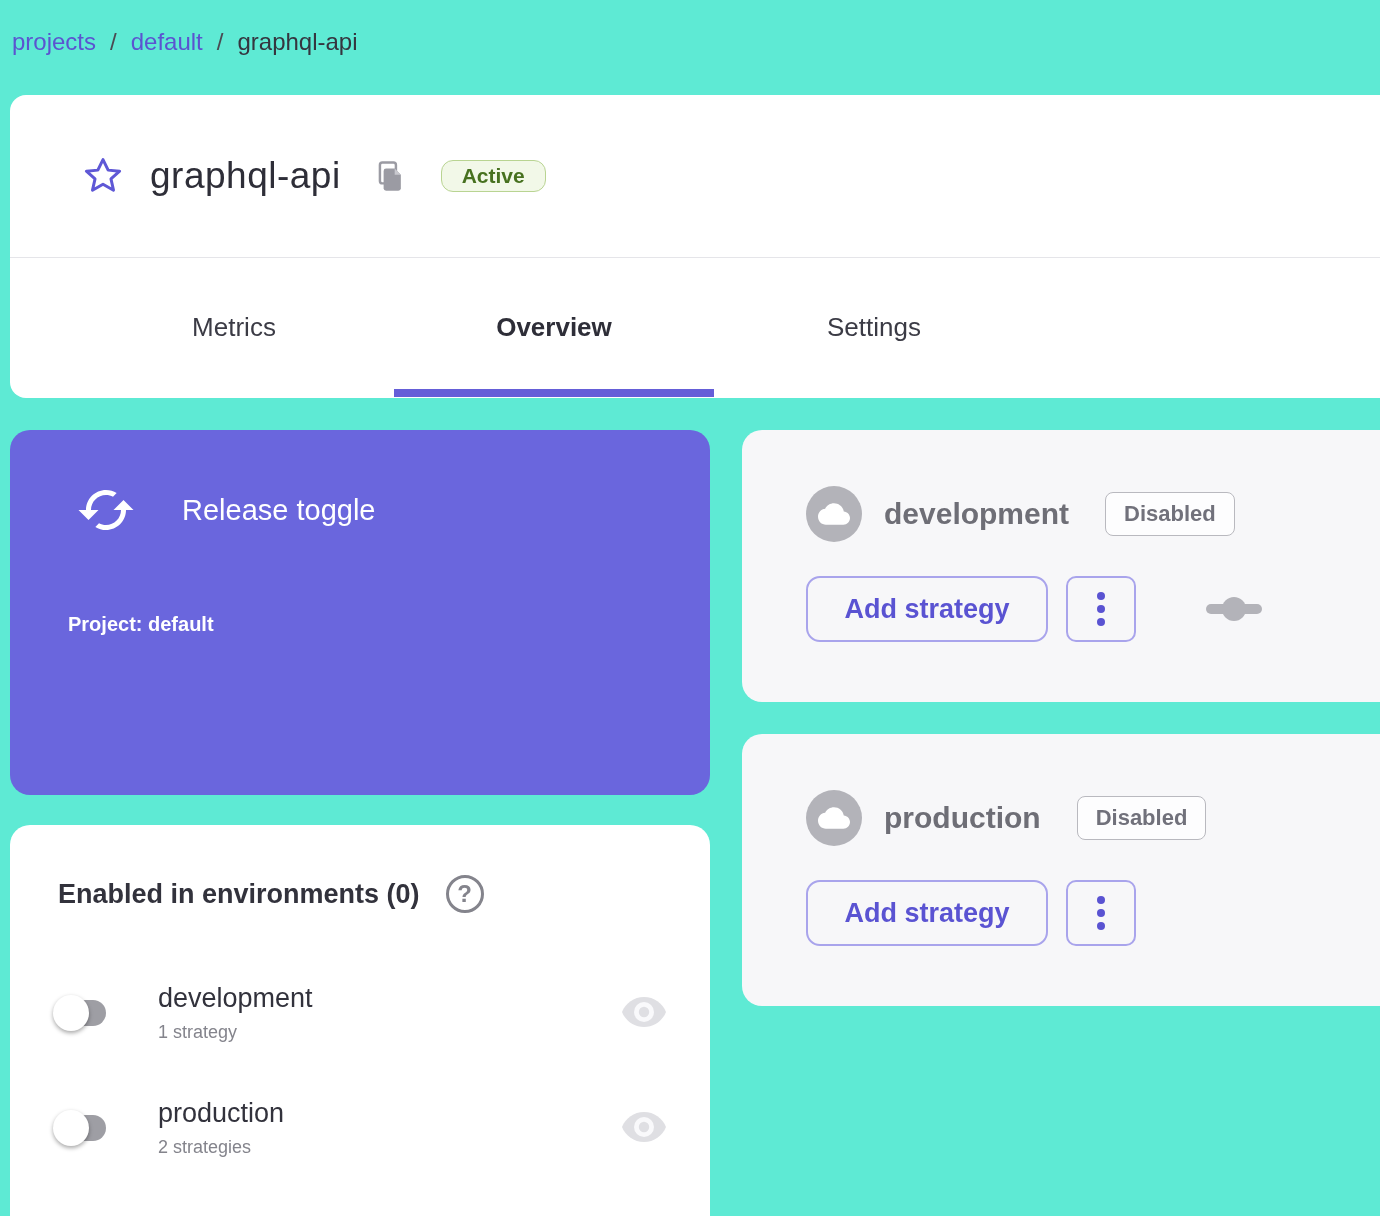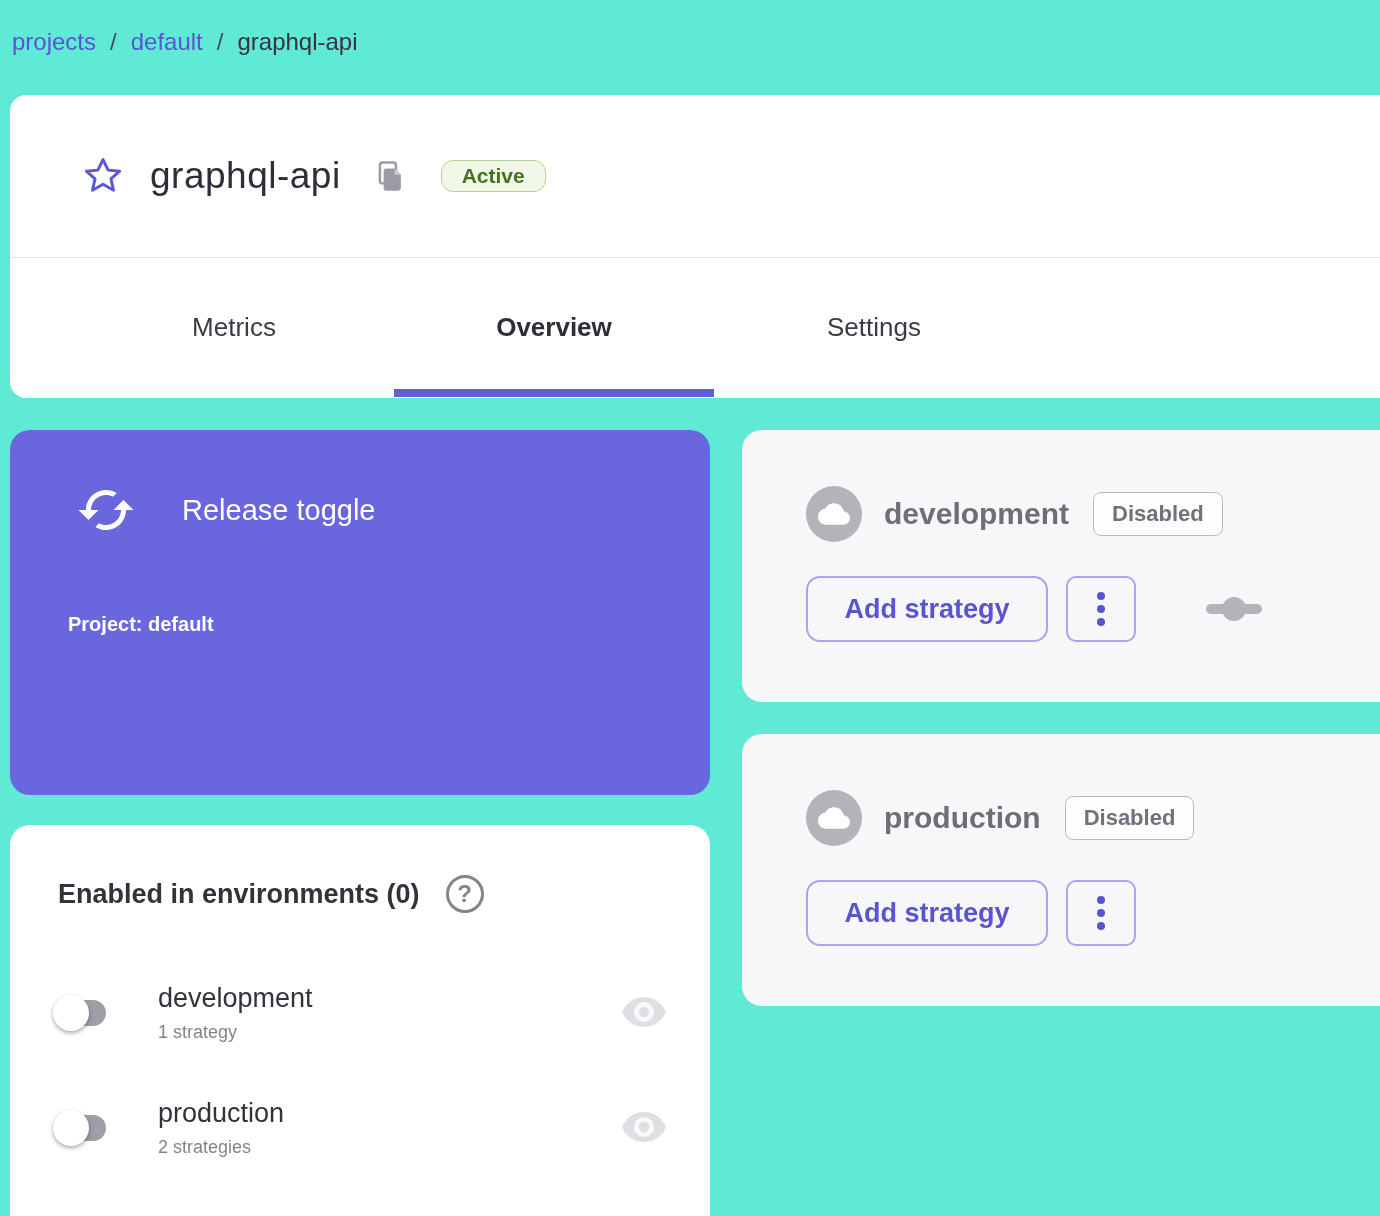--- a/index.html
+++ b/index.html
@@ -56,21 +56,21 @@
   .eye-icon { position: absolute; right: 42px; width: 48px; height: 34px; cursor: pointer; }
 
   
   .env-panel { position: absolute; left: 742px; width: 700px; height: 272px; background: #f7f7f9; border-radius: 20px; }
   .env-panel.panel-0 { top: 430px; }
   .env-panel.panel-1 { top: 734px; }
   .panel-head { position: absolute; left: 64px; top: 56px; display: flex; align-items: center; gap: 20px; }
   .cloud-avatar { width: 56px; height: 56px; background: #b3b3b9; border-radius: 50%; display: flex; align-items: center; justify-content: center; }
   .cloud-avatar svg { width: 32px; height: 32px; }
   .panel-env-name { font-size: 30px; font-weight: bold; color: #6e6e76; margin-left: 2px; }
-  .disabled-badge { margin-left: 4px; background: #fdfdfe; border: 1px solid #b9b9bf; color: #71717b; font-size: 22px; font-weight: bold; padding: 8px 18px; border-radius: 8px; }
+  .disabled-badge { margin-left: 16px; background: #fdfdfe; border: 1px solid #b9b9bf; color: #71717b; font-size: 22px; font-weight: bold; padding: 8px 18px; border-radius: 8px; }
   .panel-actions { position: absolute; left: 64px; top: 146px; display: flex; align-items: center; }
   .add-strategy-btn { width: 242px; height: 66px; border: 2px solid #a9a4ec; border-radius: 14px; background: transparent; color: #5a53d2; font-size: 27px; font-weight: bold; font-family: inherit; cursor: pointer; }
   .kebab-btn { width: 70px; height: 66px; margin-left: 18px; border: 2px solid #a9a4ec; border-radius: 10px; background: transparent; display: flex; flex-direction: column; align-items: center; justify-content: center; gap: 5px; cursor: pointer; }
   .kebab-btn i { width: 8px; height: 8px; border-radius: 50%; background: #5a53d2; }
   .slider-icon { position: relative; width: 56px; height: 26px; margin-left: 70px; }
   .slider-icon .bar { position: absolute; left: 0; right: 0; top: 8px; height: 10px; border-radius: 5px; background: #b3b3b9; }
   .slider-icon .dot { position: absolute; left: 16px; top: 1px; width: 24px; height: 24px; border-radius: 50%; background: #b3b3b9; }
 </style>
 </head>
 <body>

